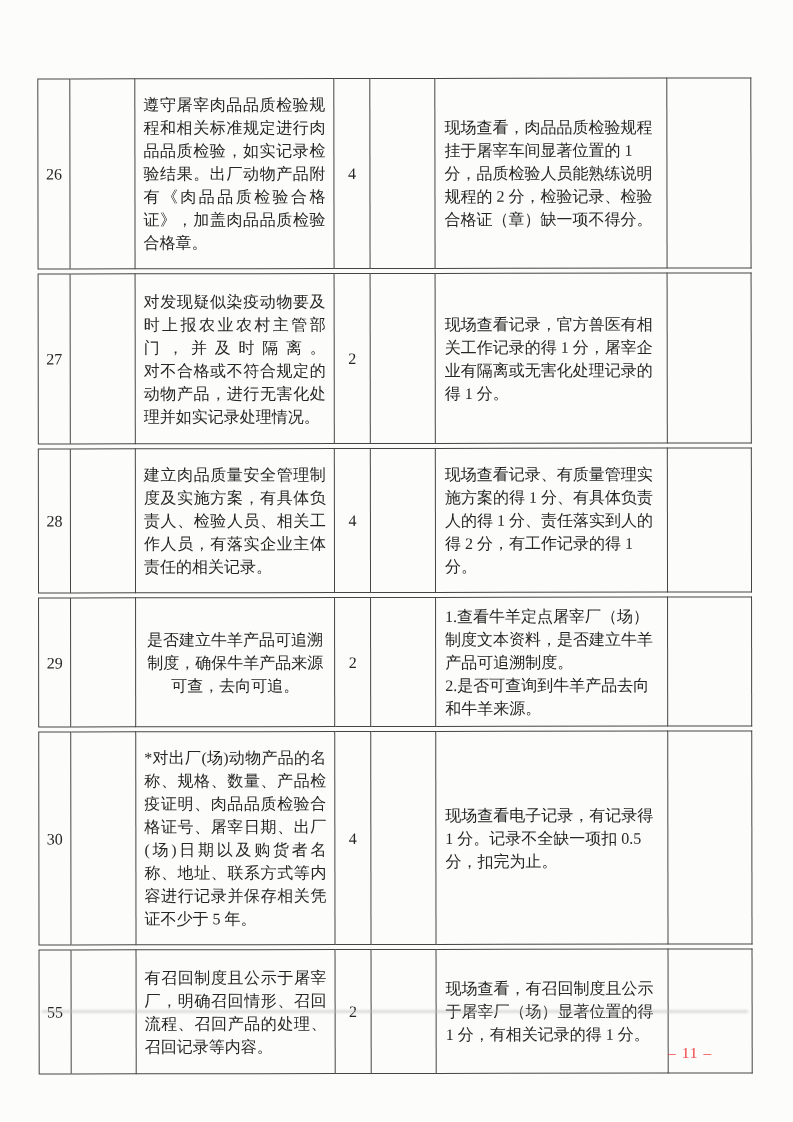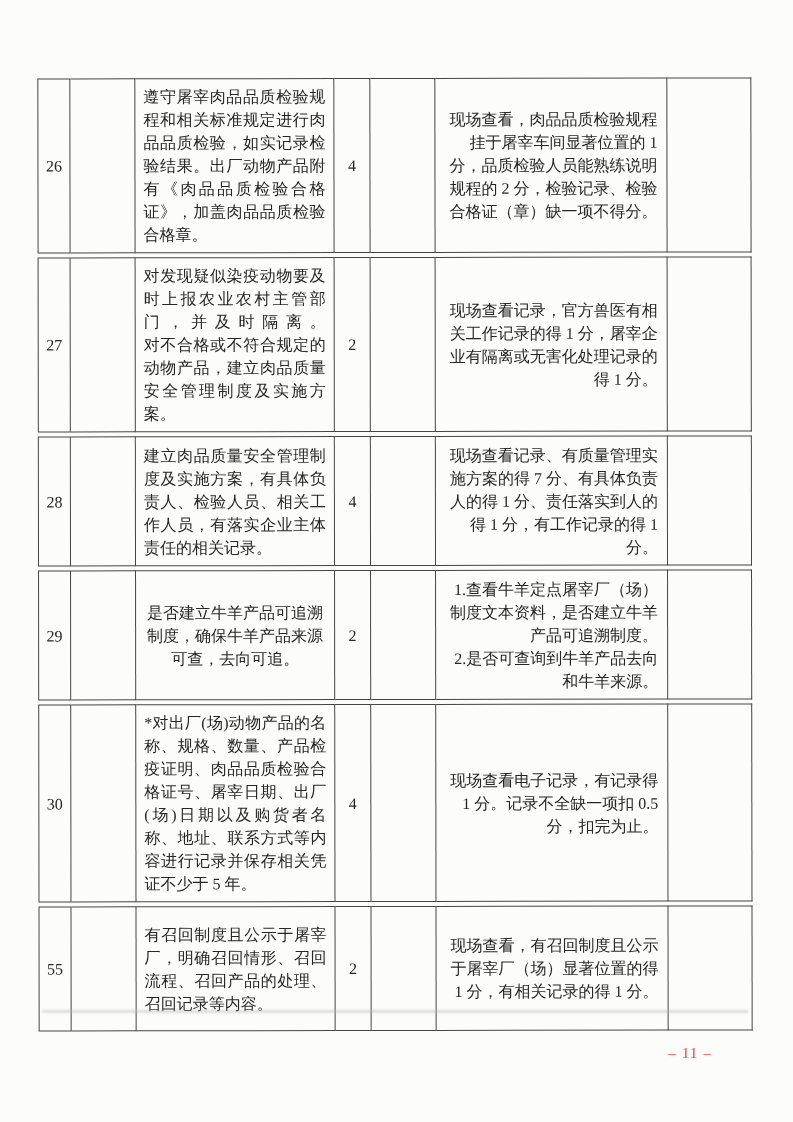--- a/index.html
+++ b/index.html
@@ -47,36 +47,36 @@
   tr.r4 { height: 130px; }
   tr.r5 { height: 197px; }
   tr.r6 { height: 125px; }
   td.col-no {
     text-align: center;
     font-size: 17px;
     color: #333;
     margin-left: 24px;
   }
   td.col-criteria {
-    padding: 6px 8px;
+    padding: 14px 8px;
     text-align: justify;
     text-justify: inter-character;
   }
   td.col-criteria.center {
     text-align: center;
     padding: 14px 6px;
   }
   td.col-score {
     text-align: center;
     font-size: 17px;
     color: #333;
   }
   td.col-eval {
     padding: 6px 9px;
-    text-align: right;
+    text-align: left;
     white-space: pre-line;
   }
   .scan-smudge {
     position: absolute;
     left: 42px;
     top: 1010px;
     width: 706px;
     height: 3px;
     background: #b9b9b4;
     opacity: 0.45;
@@ -114,33 +114,33 @@
         <td class="col-blank"></td>
         <td class="col-criteria">遵守屠宰肉品品质检验规程和相关标准规定进行肉品品质检验，如实记录检验结果。出厂动物产品附有《肉品品质检验合格证》，加盖肉品品质检验合格章。</td>
         <td class="col-score">4</td>
         <td class="col-blank"></td>
         <td class="col-eval">现场查看，肉品品质检验规程挂于屠宰车间显著位置的 1 分，品质检验人员能熟练说明规程的 2 分，检验记录、检验合格证（章）缺一项不得分。</td>
         <td class="col-blank"></td>
       </tr>
       <tr class="r2">
         <td class="col-no">27</td>
         <td class="col-blank"></td>
-        <td class="col-criteria">对发现疑似染疫动物要及时上报农业农村主管部门，并及时隔离。　　　　对不合格或不符合规定的动物产品，建立肉品质量安全管理制度及实施方案。</td>
+        <td class="col-criteria">对发现疑似染疫动物要及时上报农业农村主管部门，并及时隔离。　　　　对不合格或不符合规定的动物产品，进行无害化处理并如实记录处理情况。</td>
         <td class="col-score">2</td>
         <td class="col-blank"></td>
         <td class="col-eval">现场查看记录，官方兽医有相关工作记录的得 1 分，屠宰企业有隔离或无害化处理记录的得 1 分。</td>
         <td class="col-blank"></td>
       </tr>
       <tr class="r3">
         <td class="col-no">28</td>
         <td class="col-blank"></td>
         <td class="col-criteria">建立肉品质量安全管理制度及实施方案，有具体负责人、检验人员、相关工作人员，有落实企业主体责任的相关记录。</td>
         <td class="col-score">4</td>
         <td class="col-blank"></td>
-        <td class="col-eval">现场查看记录、有质量管理实施方案的得 7 分、有具体负责人的得 1 分、责任落实到人的得 1 分，有工作记录的得 1 分。</td>
+        <td class="col-eval">现场查看记录、有质量管理实施方案的得 1 分、有具体负责人的得 1 分、责任落实到人的得 2 分，有工作记录的得 1 分。</td>
         <td class="col-blank"></td>
       </tr>
       <tr class="r4">
         <td class="col-no">29</td>
         <td class="col-blank"></td>
         <td class="col-criteria center">是否建立牛羊产品可追溯制度，确保牛羊产品来源可查，去向可追。</td>
         <td class="col-score">2</td>
         <td class="col-blank"></td>
         <td class="col-eval">1.查看牛羊定点屠宰厂（场）制度文本资料，是否建立牛羊产品可追溯制度。
 2.是否可查询到牛羊产品去向和牛羊来源。</td>

